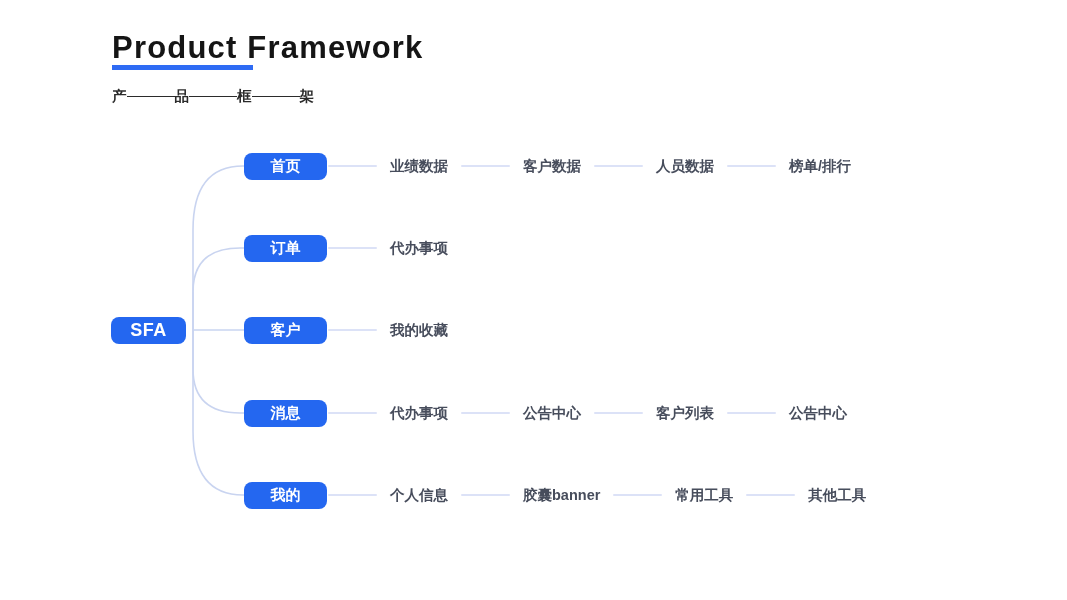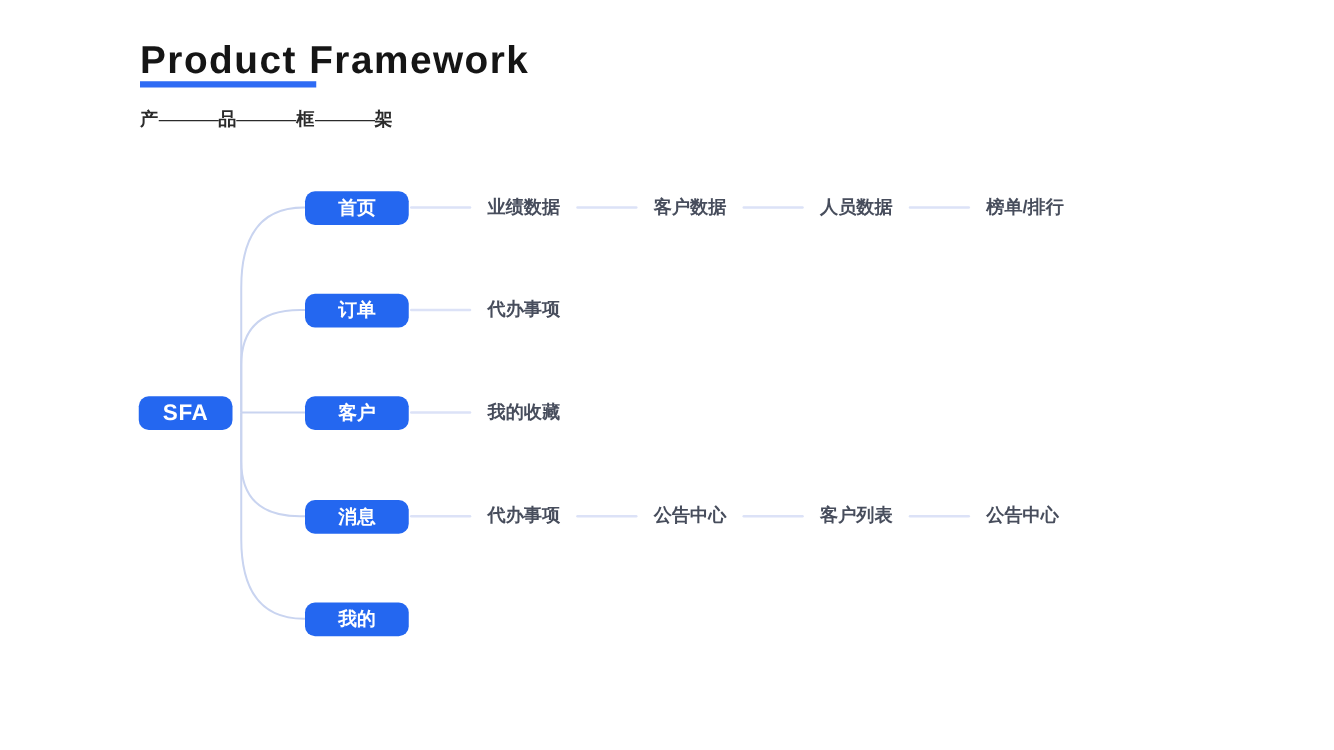--- a/index.html
+++ b/index.html
@@ -159,14 +159,24 @@
     <span class="hline"></span>
     <span class="leaf">代办事项</span>
     <span class="hline"></span>
     <span class="leaf">公告中心</span>
     <span class="hline"></span>
     <span class="leaf">客户列表</span>
     <span class="hline"></span>
     <span class="leaf">公告中心</span>
   </div>
 
+  <div class="leaf-row" style="top:485px">
+    <span class="hline"></span>
+    <span class="leaf">个人信息</span>
+    <span class="hline"></span>
+    <span class="leaf">胶囊banner</span>
+    <span class="hline"></span>
+    <span class="leaf">常用工具</span>
+    <span class="hline"></span>
+    <span class="leaf">其他工具</span>
+  </div>
 
 </div>
 
 </body></html>

